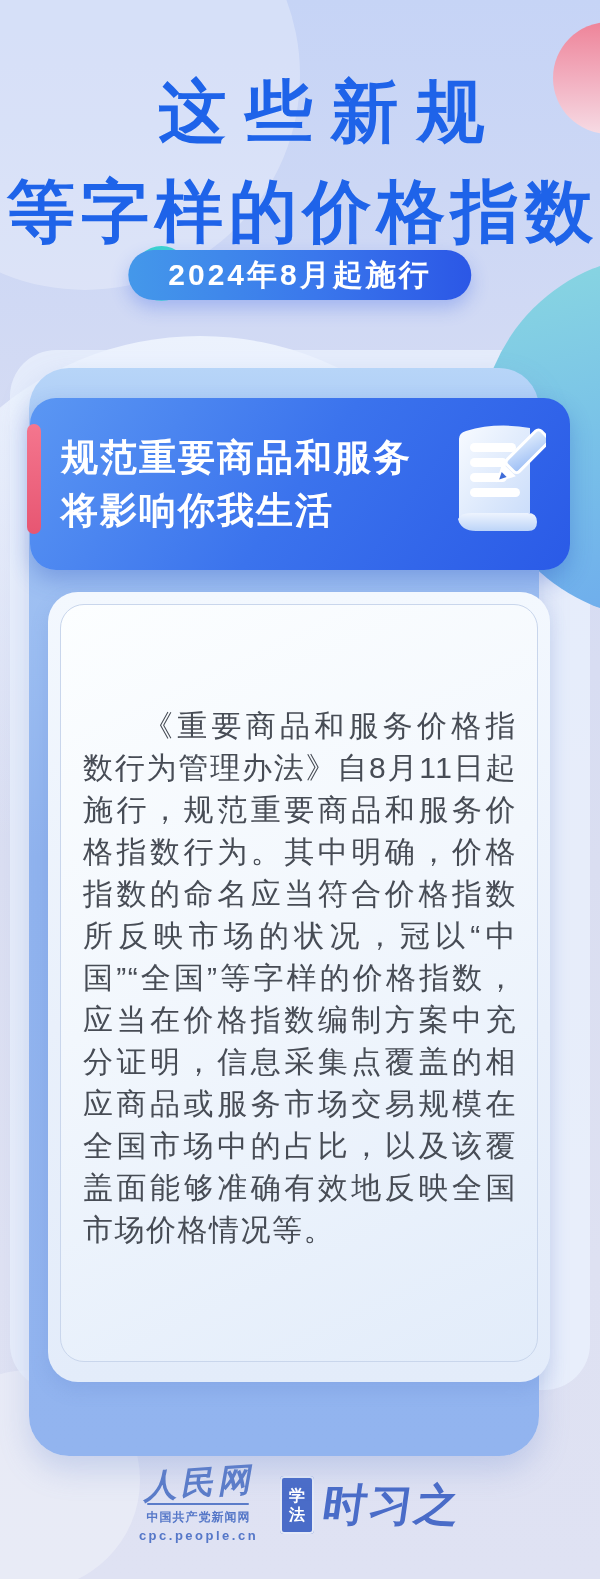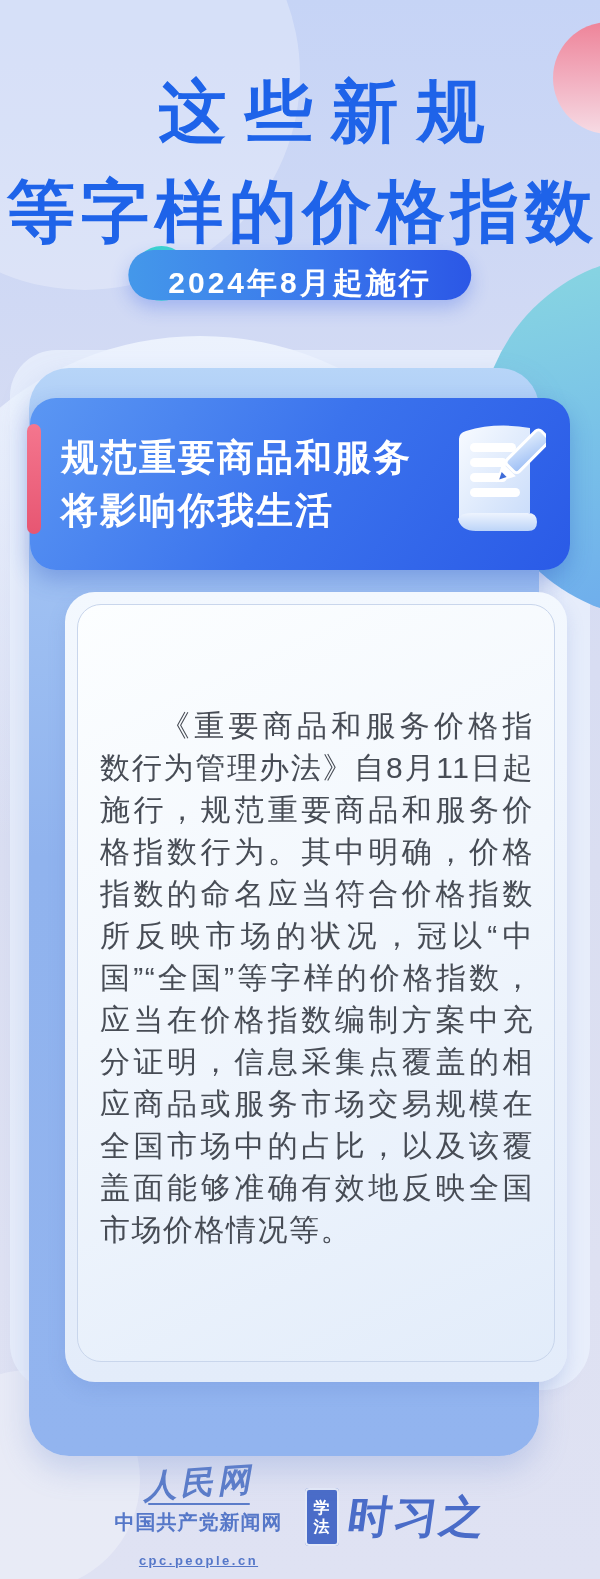--- a/index.html
+++ b/index.html
@@ -22,21 +22,21 @@
   .c-teal-big{ left:480px; top:255px; width:364px; height:364px;
     background:linear-gradient(165deg,#8ad8e0 0%,#79c2e8 45%,#6ba6ee 100%); z-index:2;}
 
   
   .title-wrap{ position:absolute; top:62px; left:0; right:0; text-align:center; z-index:2;}
   .title-line{ font-weight:900; color:#1e63e9; font-size:68px; }
   .t1{ letter-spacing:18px; text-indent:18px; line-height:98px;padding-left:43px; }
   .t2{ letter-spacing:6px; text-indent:6px; line-height:102px; }
   .date-badge{
     position:absolute; top:250px; left:50%; transform:translateX(-50%);
-    height:50px; line-height:50px; padding:8px 40px; border-radius:25px;
+    height:50px; line-height:50px; padding:0 40px; border-radius:25px;
     background:linear-gradient(90deg,#4498ea 0%,#3a77ec 55%,#2b57e6 100%);
     color:#ffffff; font-size:30px; font-weight:700; letter-spacing:3px; white-space:nowrap;
     box-shadow:0 8px 18px rgba(43,87,230,.28); z-index:2;
   }
 
   
   .layer-a{ position:absolute; left:10px; top:350px; width:580px; height:1040px;
     border-radius:46px; background:rgba(236,243,253,.72); z-index:1;}
   .layer-b{ position:absolute; left:29px; top:368px; width:510px; height:1088px; border-radius:40px;
     background:linear-gradient(180deg,#b7d5f8 0%,#a5c6f4 9%,#90b3ee 45%,#92b4ef 100%);
@@ -46,40 +46,40 @@
     background:linear-gradient(125deg,#5b97f3 0%,#3b73ed 50%,#2a5ae7 100%);
     box-shadow:0 10px 22px rgba(35,75,190,.30);}
   .pink-tab{ position:absolute; left:-2px; top:56px; width:14px; height:110px; border-radius:8px;
     background:linear-gradient(180deg,#f4768e 0%,#e75672 100%); z-index:5;}
   .header-text{ position:absolute; left:31px; top:33px; }
   .header-line{ color:#ffffff; font-size:37px; font-weight:900; letter-spacing:2px; line-height:53px; }
   .header-icon{ position:absolute; right:24px; top:16px; width:100px; height:142px; }
 
   .mid-card{ position:absolute; left:19px; top:224px; width:502px; height:790px; border-radius:30px;
     background:linear-gradient(180deg,#f3f8fe 0%,#e9f0fb 55%,#e3ecfa 100%);
-    box-shadow:0 8px 18px rgba(90,120,200,.18);margin-left:17px;}
+    box-shadow:0 8px 18px rgba(90,120,200,.18);}
   .inner-card{ position:absolute; left:12px; top:12px; right:12px; bottom:20px; border-radius:24px;
     border:1px solid #c9d6ec;
     background:linear-gradient(155deg,#fcfeff 0%,#f2f7fd 45%,#e2ecfa 100%);}
   .body-text{
     margin:100px 20px 0 22px;
     font-size:30px; line-height:42px; letter-spacing:1.5px;
     color:#474c55; font-weight:500;
     text-align:justify; text-indent:2em;
   }
 
   
   .footer{ position:absolute; left:0; right:0; top:1466px; display:flex; justify-content:center;
     align-items:center; gap:22px; z-index:2;}
   .people-block{ display:flex; flex-direction:column; align-items:center; color:#5b7cc9; }
   .people-script{ font-size:33px; font-weight:700; font-style:italic; transform:rotate(-4deg);
     letter-spacing:4px; line-height:34px;}
   .people-rule{ width:102px; height:2px; background:#5b7cc9; border-radius:1px; margin:3px 0 4px;}
-  .people-org{ font-size:20px; font-weight:700; letter-spacing:1px; color:#5577c8;}
-  .people-url{ font-size:13px; font-weight:700; letter-spacing:2.5px; color:#5577c8; margin-top:17px;text-decoration:underline;}
+  .people-org{ font-size:12px; font-weight:700; letter-spacing:1px; color:#5577c8;}
+  .people-url{ font-size:13px; font-weight:700; letter-spacing:2.5px; color:#5577c8; margin-top:2px;}
   .program-block{ display:flex; align-items:center; gap:9px; }
   .xf-badge{ width:34px; height:58px; border-radius:4px; background:#4a6cc8;
     box-shadow:inset 0 0 0 2px rgba(255,255,255,.85);
     display:flex; flex-direction:column; align-items:center; justify-content:center; gap:2px;}
   .xf-char{ color:#ffffff; font-size:16px; font-weight:900; line-height:17px;}
   .program-name{ font-size:44px; font-weight:900; color:#4a6cc8; transform:skewX(-8deg);
     letter-spacing:2px; line-height:48px;}
 </style>
 </head>
 <body>

